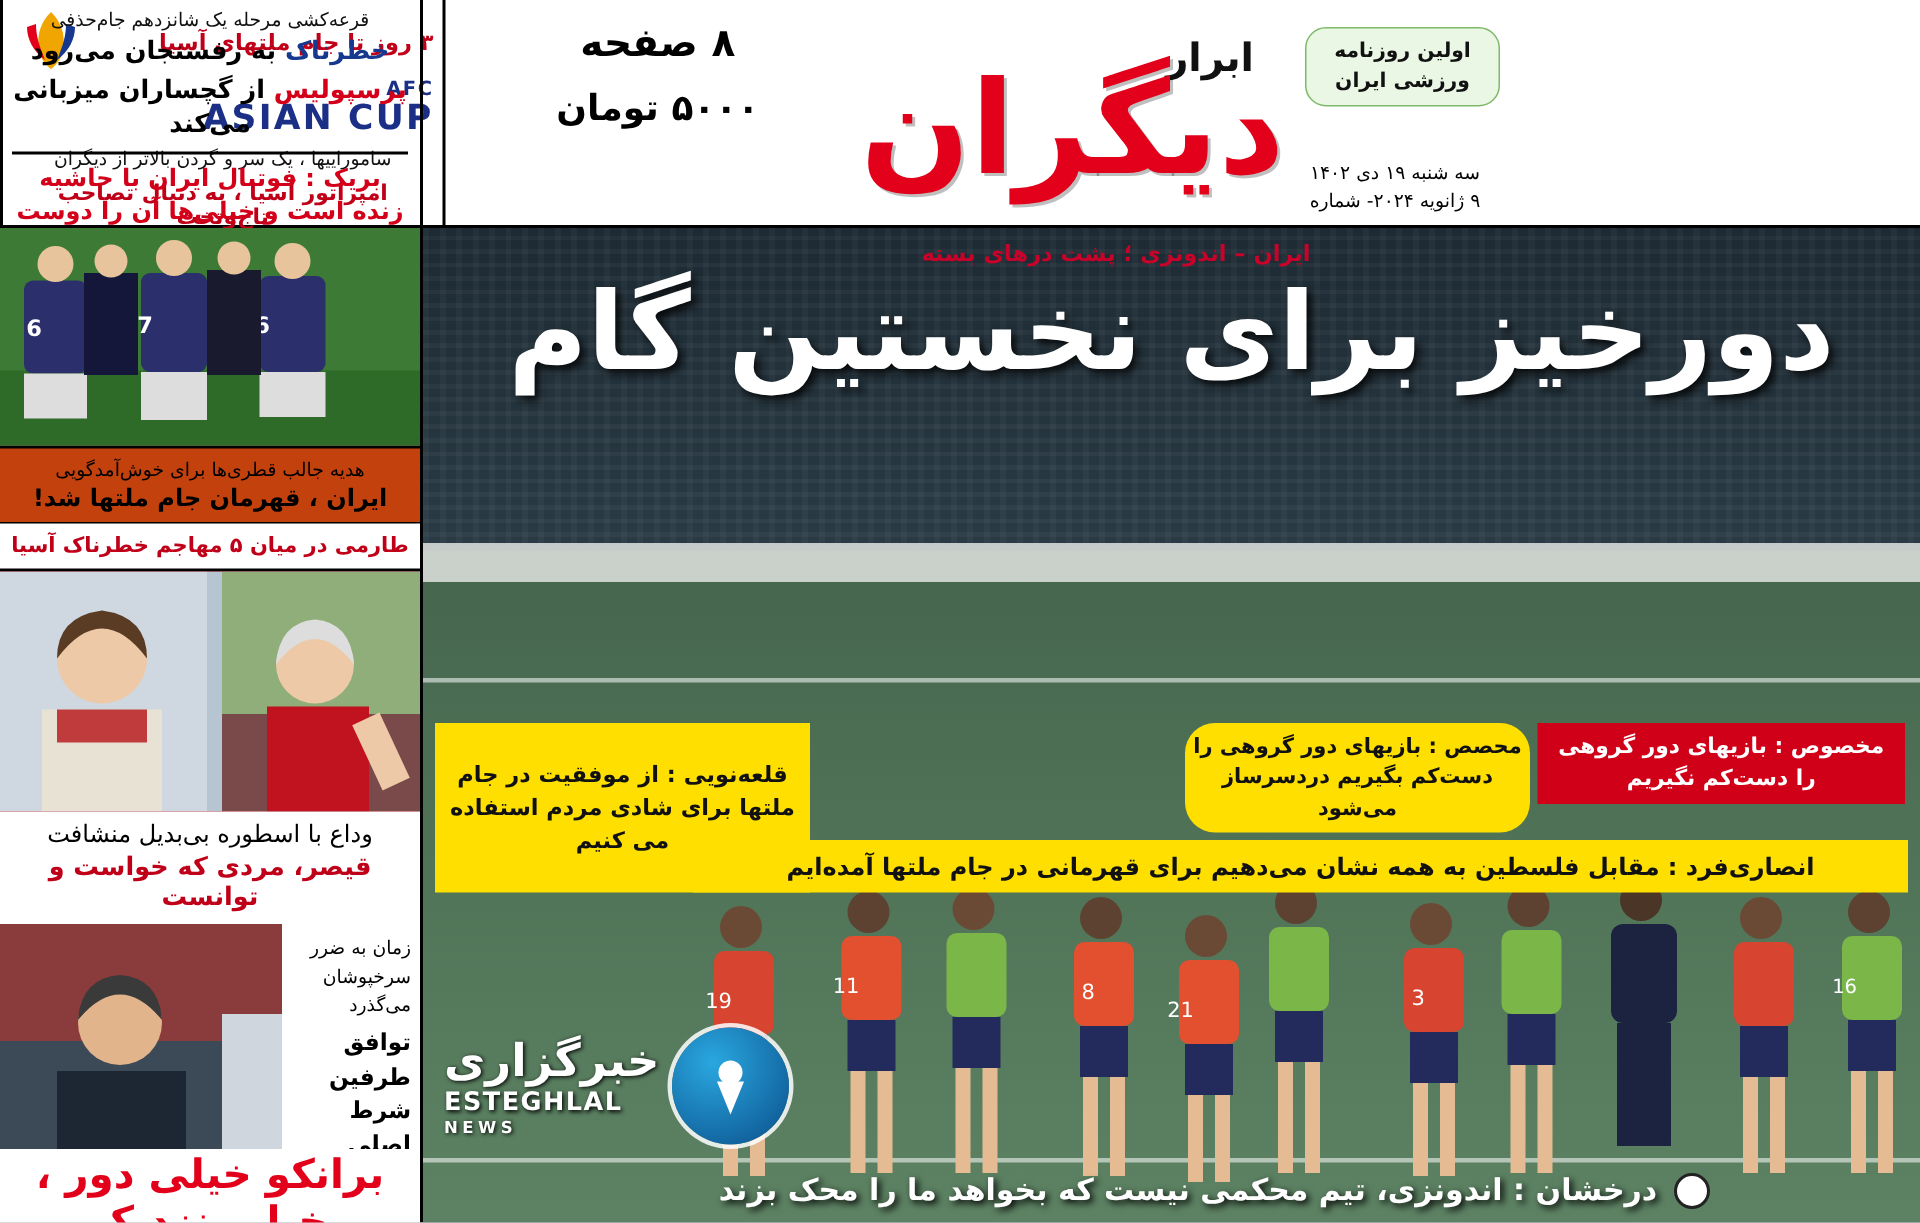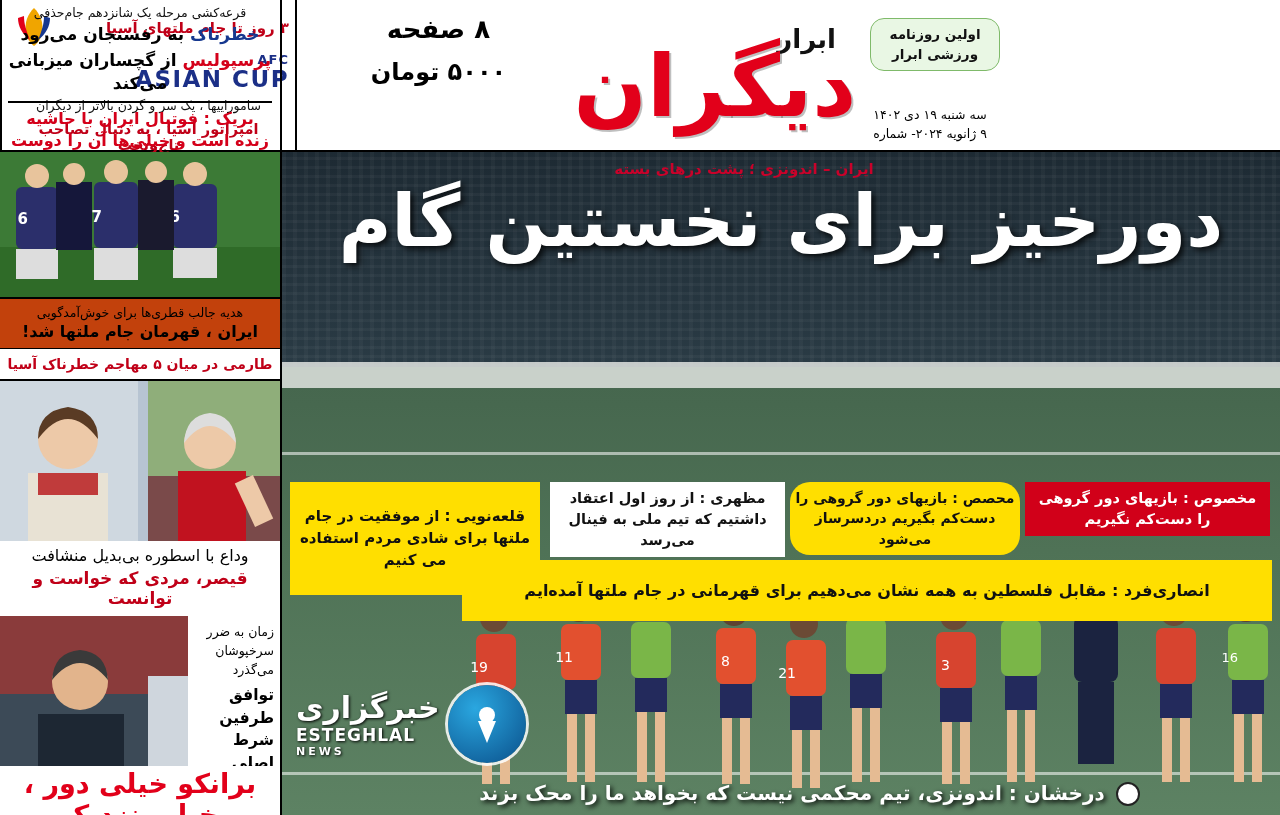--- a/index.html
+++ b/index.html
@@ -99,21 +99,21 @@
 
   .tag { position:absolute; direction:rtl; font-weight:bold; text-align:center; line-height:1.45; }
   .tag.yellow { background:#ffdf00; color:#111; }
   .tag.white  { background:#fff; color:#111; }
   .tag.red    { background:#d10019; color:#fff; }
 
   .t-ghalenoi { top:330px; left:8px; width:250px; font-size:15px; padding:24px 5px; }
   .t-mahzari  { top:330px; left:268px; width:235px; font-size:14.5px; padding:6px 5px; }
   .t-makhsous { top:330px; left:508px; width:230px; font-size:14px; padding:6px 5px;border-radius:20px; }
   .t-mohses   { top:330px; left:743px; width:245px; font-size:14.5px; padding:6px 5px; }
-  .t-ansari   { top:408px; left:180px; width:810px; font-size:16px; padding:19px 6px; }
+  .t-ansari   { top:408px; left:180px; width:810px; font-size:16px; padding:6px 6px; }
   .t-derakhshan { position:absolute; bottom:10px; left:190px; width:640px; direction:rtl; text-align:center; font-size:20px; font-weight:bold; color:#fff; text-shadow:2px 2px 5px #000;}
 
   .players { position:absolute; top:430px; left:0; width:1128px; height:233px; }
 
   
   .wm { position:absolute; left:14px; bottom:52px; display:flex; align-items:center; gap:8px; z-index:60; }
   .wm-logo { width:78px; height:78px; border-radius:50%; background:radial-gradient(circle at 35% 30%, #2aa7e0, #0a4f8a); position:relative; box-shadow:0 0 0 3px rgba(255,255,255,.85); }
   .wm-logo:after { content:""; position:absolute; left:50%; top:22px; width:16px; height:16px; margin-left:-8px; border-radius:50%; background:#fff; }
   .wm-logo:before { content:""; position:absolute; left:50%; top:36px; margin-left:-9px; border-left:9px solid transparent; border-right:9px solid transparent; border-top:22px solid #fff; }
   .wm-txt { color:#fff; text-shadow:1px 1px 3px #000; direction:rtl; }
@@ -147,21 +147,21 @@
     <div class="pages-box">
       <div class="pages-line">۸ صفحه</div>
       <div class="price-line">۵۰۰۰ تومان</div>
     </div>
 
     <div class="logo-zone">
       <div class="abrar">ابرار</div>
       <div class="varzeshi">دیگران</div>
     </div>
 
-    <div class="first-daily">اولین روزنامه ورزشی ابرار</div>
+    <div class="first-daily">اولین روزنامه ورزشی ایران</div>
     <div class="dates">
       <div>سه شنبه ۱۹ دی ۱۴۰۲</div>
       <div>۹ ژانویه ۲۰۲۴- شماره ۸۴۰۴</div>
       <div>۲۶ جمادی الثانی ۱۴۴۵</div>
     </div>
 
     <div class="top-left">
       <div class="tl-small">قرعه‌کشی مرحله یک شانزدهم جام‌حذفی</div>
       <div class="tl-1">
         <span class="blue">خطرناک</span><span> به رفسنجان می‌رود</span>
@@ -358,21 +358,20 @@
           </g>
           <circle cx="716" cy="212" r="11" fill="#fff" stroke="#222" stroke-width="2"></circle>
         </g>
       </svg>
     </div>
 
     <div class="mini-head">ایران – اندونزی ؛ پشت درهای بسته</div>
     <h1 class="main-title">دورخیز برای نخستین گام</h1>
 
     <div class="tag yellow t-ghalenoi">قلعه‌نویی : از موفقیت در جام ملتها برای شادی مردم استفاده می کنیم</div>
-    <div class="tag white t-mahzari">مظهری : از روز اول اعتقاد داشتیم که تیم ملی به فینال می‌رسد</div>
     <div class="tag yellow t-makhsous">محصص : بازیهای دور گروهی را دست‌کم بگیریم دردسرساز می‌شود</div>
     <div class="tag red t-mohses">مخصوص : بازیهای دور گروهی را دست‌کم نگیریم</div>
     <div class="tag yellow t-ansari">انصاری‌فرد : مقابل فلسطین به همه نشان می‌دهیم برای قهرمانی در جام ملتها آمده‌ایم</div>
     <div class="t-derakhshan">درخشان : اندونزی، تیم محکمی نیست که بخواهد ما را محک بزند</div>
 
     <div class="wm">
       <div class="wm-logo"></div>
       <div class="wm-txt">
         <div class="wm-fa">خبرگزاری</div>
         <div class="wm-en">ESTEGHLAL</div>

